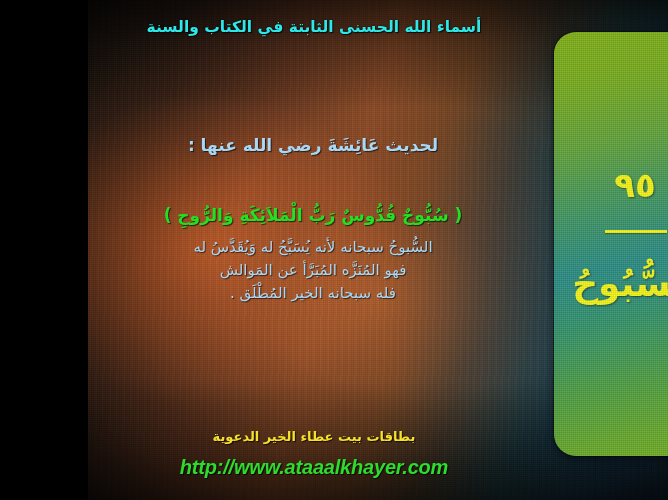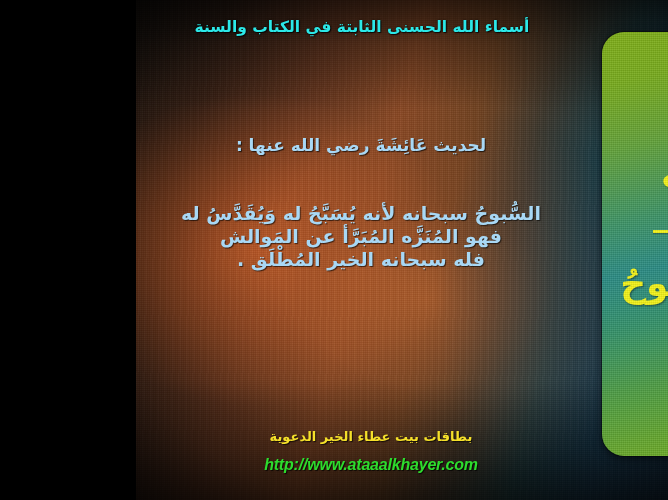--- a/index.html
+++ b/index.html
@@ -3,21 +3,21 @@
 <meta charset="utf-8">
 <title>Asma Allah al-Husna Card 95</title>
 <style>
   html, body {
     margin: 0;
     padding: 0;
     background: #000;
   }
   #card {
     position: relative;
-    width: 532px;
+    width: 580px;
     height: 500px;
     overflow: hidden;
     font-family: "DejaVu Sans", "Liberation Sans", sans-serif;
     background-color: #1d1610;
   }
 
   
   .bg-layer {
     position: absolute;
     inset: 0;
@@ -130,22 +130,22 @@
   .hadith-line {
     color: #22e022;
     font-size: 17px;
     font-weight: bold;
     line-height: 26px;
     text-shadow: 1px 1px 1px rgba(0,0,0,0.65);
     margin-bottom: 8px;
   }
   .explain-line {
     color: #a8d8f5;
-    font-size: 19px;
-    font-weight: bold;
+    font-size: 15px;
+    font-weight: normal;
     line-height: 23px;
     text-shadow: 1px 1px 1px rgba(0,0,0,0.6);
   }
 
   
   #name-panel {
     position: absolute;
     left: 466px;
     top: 32px;
     width: 162px;
@@ -219,33 +219,32 @@
   }
 
   
   #footer {
     position: absolute;
     left: 0;
     top: 428px;
     width: 452px;
     text-align: center;
     direction: rtl;
-    margin-left: 9px;
   }
   #footer-credit {
     color: #f5e02a;
     font-size: 13px;
     font-weight: bold;
     line-height: 18px;
     text-shadow: 1px 1px 1px rgba(0,0,0,0.7);
   }
   #footer-url {
     margin-top: 10px;
     color: #2ddc2d;
-    font-size: 16px;
+    font-size: 20px;
     font-weight: bold;
     font-style: italic;
     font-family: "Liberation Sans", sans-serif;
     direction: ltr;
     text-shadow: 1px 1px 1px rgba(0,0,0,0.75);
     letter-spacing: -0.2px;
   }
 </style>
 </head>
 <body>
@@ -258,20 +257,21 @@
   <div class="bg-layer" id="bg-glow-cool"></div>
   <div class="bg-layer" id="bg-streaks"></div>
   <div class="bg-layer" id="bg-noise"></div>
   <div class="bg-layer" id="bg-vignette"></div>
   <div class="bg-layer" id="bg-darktop"></div>
 
   <div id="header-title">أسماء الله الحسنى الثابتة في الكتاب والسنة</div>
 
   <div id="text-block">
     <div class="narration-line">لحديث عَائِشَةَ رضي الله عنها :</div>
+    <div class="hadith-line">( سُبُّوحٌ قُدُّوسٌ رَبُّ الْمَلاَئِكَةِ وَالرُّوحِ )</div>
     <div class="explain-line">السُّبوحُ سبحانه لأنه يُسَبَّحُ له وَيُقَدَّسُ له</div>
     <div class="explain-line">فهو المُنَزَّه المُبَرَّأ عن المَوالش</div>
     <div class="explain-line">فله سبحانه الخير المُطْلَق .</div>
   </div>
 
   <div id="name-panel">
     <div id="panel-number">٩٥</div>
     <div id="panel-divider"></div>
     <div id="panel-name">السُّبُوحُ</div>
   </div>

